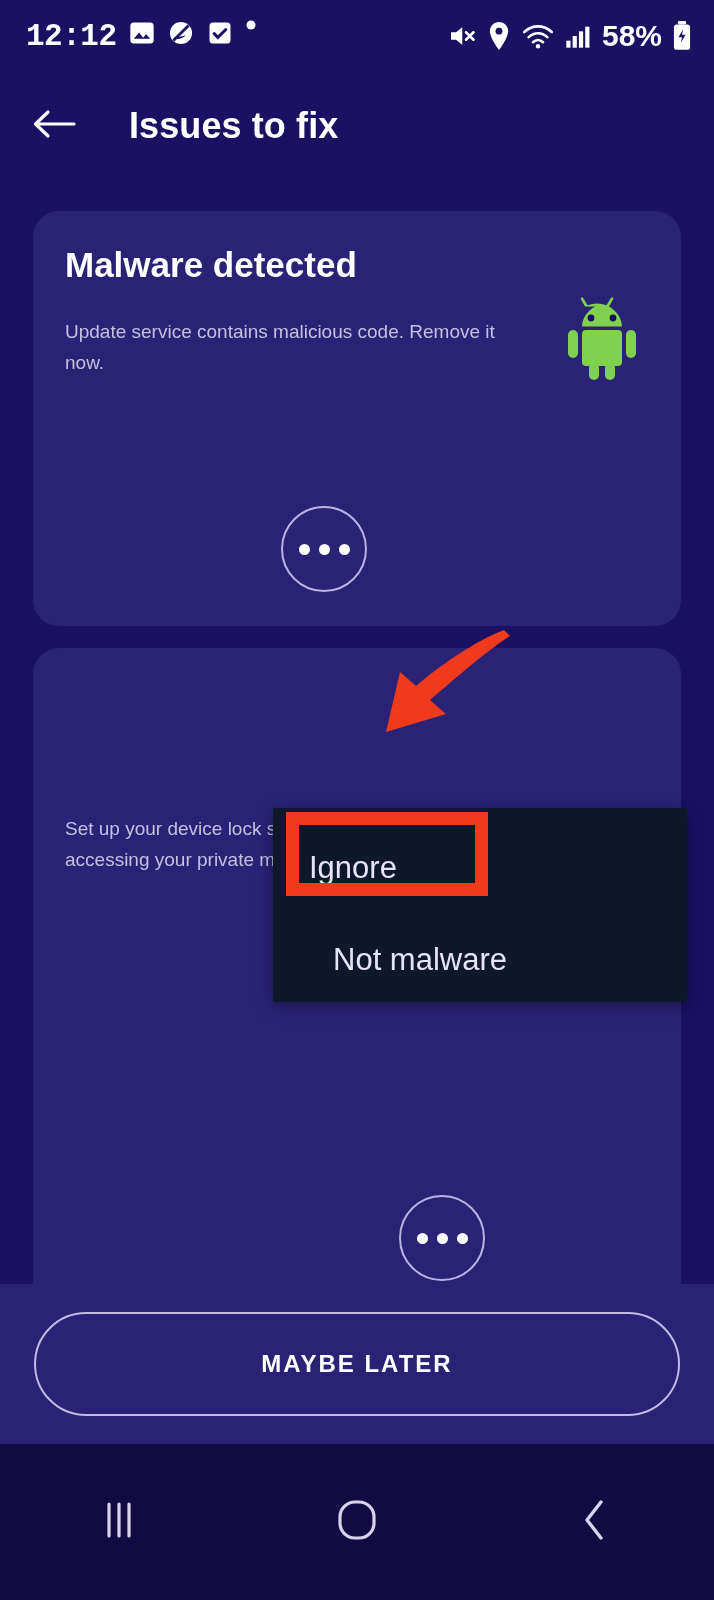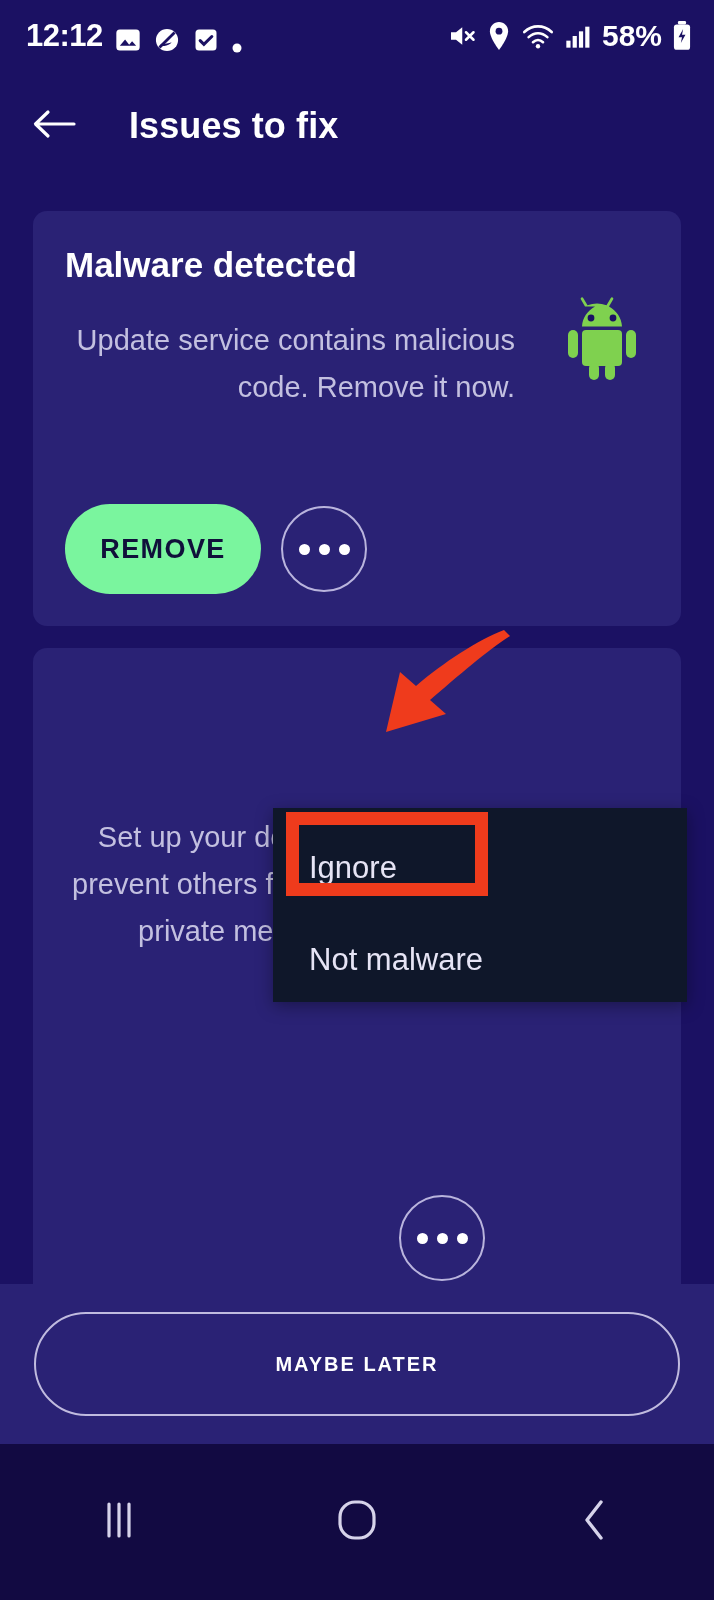--- a/index.html
+++ b/index.html
@@ -13,21 +13,21 @@
     position:relative; width:714px; height:1600px;
     background:#1b1163; overflow:hidden;
   }
 
   
   .statusbar {
     position:absolute; top:0; left:0; width:714px; height:72px;
     display:flex; align-items:center; justify-content:space-between;
     padding:0 22px 0 26px; color:#ffffff;
   }
-  .sb-left { display:flex; align-items:flex-end; gap:11px; }
+  .sb-left { display:flex; align-items:flex-start; gap:11px;font-family:Liberation Mono, monospace; }
   .sb-time { font-size:31px; font-weight:600; letter-spacing:-0.5px; }
   .sb-right { display:flex; align-items:center; gap:10px; }
   .sb-batt { font-size:30px; font-weight:600; }
   .ic { display:inline-flex; align-items:center; justify-content:center; }
 
   
   .appbar {
     position:absolute; top:72px; left:0; width:714px; height:108px;
     display:flex; align-items:center;gap:19px;
   }
@@ -38,34 +38,34 @@
   .appbar-title {
     font-size:36px; font-weight:bold; color:#ffffff;
     margin-left:20px; letter-spacing:0.1px;
   }
 
   
   .content { position:absolute; top:180px; left:0; width:714px; height:1160px; }
 
   .card {
     position:absolute; left:33px; width:648px;
-    background:#2a2275; border-radius:14px;
+    background:#2a2275; border-radius:26px;
   }
   #card-malware   { top:31px;   height:415px; }
   #card-devlock   { top:468px;  height:682px; }
   #card-webshield { top:1172px; height:330px; }
 
   .card-title {
     position:absolute; left:32px; top:28px;
     font-size:35px; font-weight:bold; color:#ffffff;
     line-height:1.5; width:420px;
   }
   .card-desc {
     position:absolute; left:32px;
-    font-size:29px; color:#c3c0e0; line-height:1.62; width:450px;text-align:right;
+    font-size:19px; color:#c3c0e0; line-height:1.62; width:450px;
   }
   .card-sub {
     position:absolute; left:32px;
     font-size:29px; color:#c3c0e0;
   }
 
   .pill-btn {
     position:absolute;
     background:#7af59e; color:#10103a;
     border:none; border-radius:60px;
@@ -101,40 +101,40 @@
     position:absolute; left:273px; top:628px; width:414px; height:194px;
     background:#0f172a;
     box-shadow:0 4px 16px rgba(0,0,0,0.35);
     z-index:30;
   }
   .popup-item {
     position:absolute; left:36px;
     font-size:31px; color:#e6e4f5; cursor:pointer;
   }
   #popup-ignore { top:42px; }
-  #popup-notmalware { top:134px; }
+  #popup-notmalware { top:134px;margin-left:24px; }
 
   
   .anno-box {
     position:absolute; left:286px; top:632px; width:202px; height:84px;
     border:13px solid #ef3b1c; z-index:40; pointer-events:none;
   }
   .anno-arrow { position:absolute; left:378px; top:448px; z-index:40; pointer-events:none; }
 
   
   .bottombar {
     position:absolute; bottom:156px; left:0; width:714px; height:160px;
     background:#2a2275; display:flex; align-items:center; justify-content:center;
     z-index:50;
   }
   .outline-btn {
     width:646px; height:104px; border-radius:60px;
     border:2.5px solid #c0bbdf; background:transparent; color:#ffffff;
     font-family:"Liberation Sans", sans-serif;
-    font-size:20px; font-weight:bold; letter-spacing:2px;
+    font-size:24px; font-weight:bold; letter-spacing:2px;
     display:flex; align-items:center; justify-content:center; cursor:pointer;
   }
 
   
   .navbar {
     position:absolute; bottom:0; left:0; width:714px; height:156px;
     background:#120a42; display:flex; align-items:center;
     justify-content:space-around; z-index:60;
   }
   .nav-item {
@@ -241,21 +241,20 @@
             <circle cx="50" cy="24" r="3.4" fill="#1b1163"></circle>
             <rect x="19" y="36" width="40" height="36" rx="4"></rect>
             <rect x="5" y="36" width="10" height="28" rx="5"></rect>
             <rect x="63" y="36" width="10" height="28" rx="5"></rect>
             <rect x="26" y="69" width="10" height="17" rx="5"></rect>
             <rect x="42" y="69" width="10" height="17" rx="5"></rect>
           </g>
         </svg>
       </span>
 
-      <button class="pill-btn" id="btn-remove" style="left:32px; top:293px; width:196px; height:90px;">REMOVE</button>
 
       <button class="dots-btn" style="left:248px; top:295px;">
         <i></i>
         <i></i>
         <i></i>
       </button>
     </div>
 
     <div class="card" id="card-devlock">
       <div class="card-desc" style="top:166px; width:460px;">Set up your device lock screen to prevent others from accessing your private messages and photos.</div>

